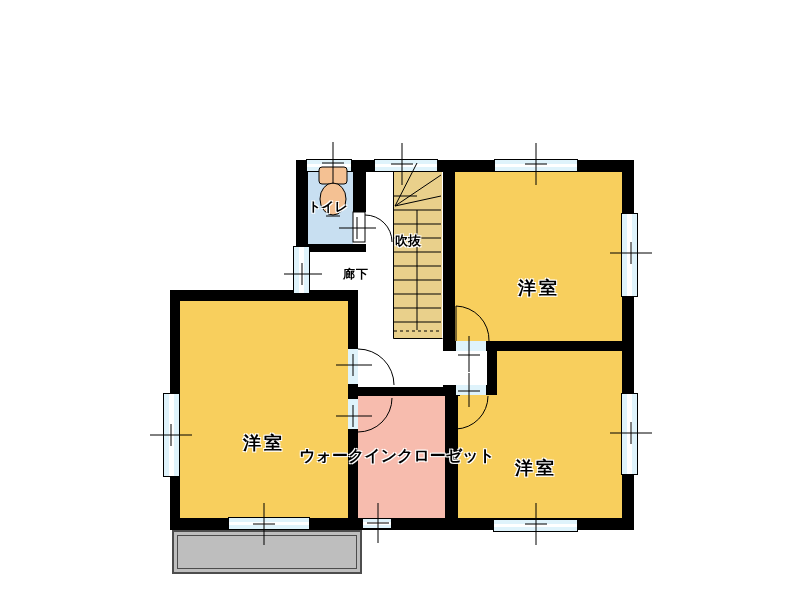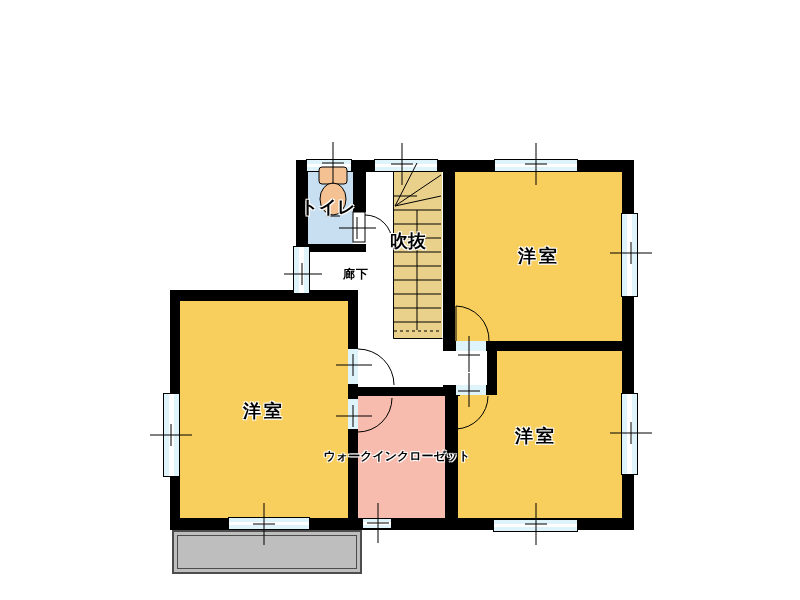--- a/index.html
+++ b/index.html
@@ -18,24 +18,24 @@
   .fill{position:absolute;}
   .wall{position:absolute;background:var(--wall-black);}
   .win-h{position:absolute;border:1px solid #000;box-sizing:border-box;
          background:linear-gradient(180deg,var(--window-blue) 0 38%,#ffffff 38% 62%,var(--window-blue) 62% 100%);}
   .win-v{position:absolute;border:1px solid #000;box-sizing:border-box;
          background:linear-gradient(90deg,var(--window-blue) 0 35%,#ffffff 35% 65%,var(--window-blue) 65% 100%);}
   .thresh-v{position:absolute;background:var(--window-blue);border-top:1px solid #000;border-bottom:1px solid #000;box-sizing:border-box;}
   .thresh-h{position:absolute;background:var(--window-blue);border-left:1px solid #000;border-right:1px solid #000;box-sizing:border-box;}
   .room-label{position:absolute;transform:translate(-50%,-50%);color:#000;white-space:nowrap;
       text-shadow:1px 1px 0 #fff,-1px -1px 0 #fff,1px -1px 0 #fff,-1px 1px 0 #fff;}
-  .lbl-big{font-size:18px;font-weight:bold;letter-spacing:3px;}
+  .lbl-big{font-size:18px;font-weight:bold;letter-spacing:3px;margin-top:32px;}
   .lbl-mid{font-size:12px;font-weight:bold;letter-spacing:1px;}
-  .lbl-small{font-size:18px;font-weight:bold;}
-  .lbl-tiny{font-size:12px;font-weight:bold;}
+  .lbl-small{font-size:13px;font-weight:bold;}
+  .lbl-tiny{font-size:16px;font-weight:bold;}
   #balcony-inner{position:absolute;left:3px;top:3px;right:3px;bottom:3px;border:1px solid #4d4d4d;}
   svg{position:absolute;left:0;top:0;}
 </style>
 </head>
 <body>
 
 <div id="canvas">
 
   <div class="fill" style="left:308px;top:172px;width:45px;height:72px;background:var(--toilet-blue);"></div>
   <div class="fill" style="left:393px;top:162px;width:49px;height:177px;background:var(--stairs-tan);"></div>

